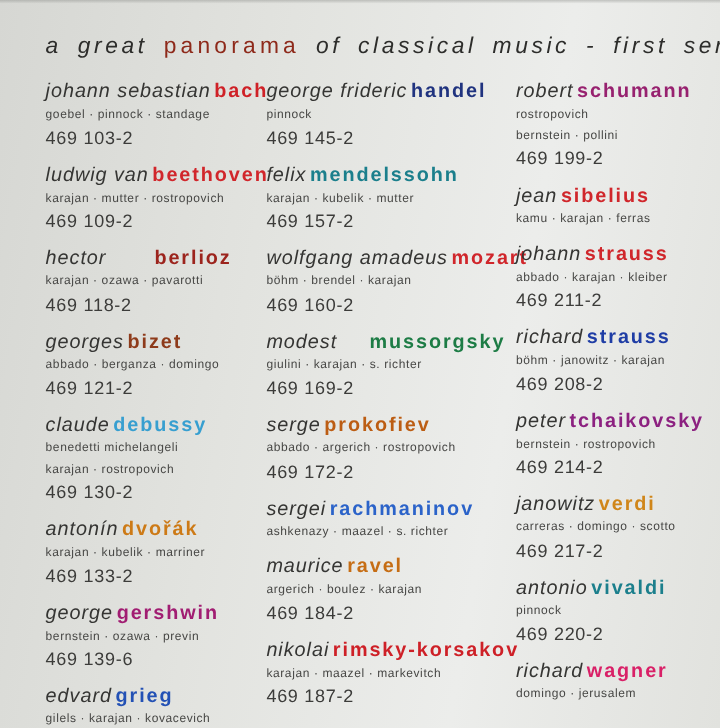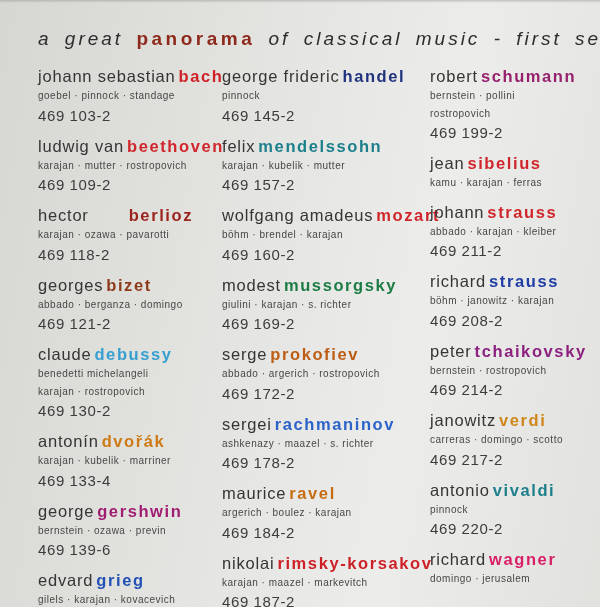--- a/index.html
+++ b/index.html
@@ -23,33 +23,33 @@
   }
   .title {
     font-size: 19px;
     color: #2d2d2b;
     letter-spacing: 3px;
     word-spacing: 5px;
     margin: 4px 0 16px 0;
     white-space: nowrap;
   }
   .title .t-it { font-style: italic; font-weight: 500; }
-  .title .t-hl { font-style: normal; font-weight: bold; letter-spacing: 3.5px; }
+  .title .t-hl { font-style: normal; font-weight: normal; letter-spacing: 3.5px; }
   .cols { display: flex; }
   .col-1 { width: 184px; flex: none; }
   .col-2 { width: 208px; flex: none; }
   .col-3 { width: 160px; flex: none; }
   .entry { margin-bottom: 10px; }
   .name {
     font-size: 16.5px;
     line-height: 21px;
     white-space: nowrap;
     color: #353533;
   }
-  .name .first { font-weight: 500; letter-spacing: 0.8px; margin-right: 3px; }
+  .name .first { font-style: italic; font-weight: 500; letter-spacing: 0.8px; margin-right: 3px; }
   .name .last  { font-style: normal; font-weight: bold; letter-spacing: 1.6px; }
   .perf-line {
     font-size: 10px;
     line-height: 17.5px;
     color: #474745;
     letter-spacing: 0.5px;
     white-space: nowrap;
   }
   .catalog {
     font-size: 15px;
@@ -105,21 +105,21 @@
             <div class="perf-line">karajan · rostropovich</div>
           </div>
     <div class="catalog">469 130-2</div>
   </div>
 
   <div class="entry">
     <div class="name"><span class="first">antonín</span><span class="last" style="color: rgb(205, 122, 22);">dvořák</span></div>
     <div class="performers">
             <div class="perf-line">karajan · kubelik · marriner</div>
           </div>
-    <div class="catalog">469 133-4</div>
+    <div class="catalog">469 133-2</div>
   </div>
 
   <div class="entry">
     <div class="name"><span class="first">george</span><span class="last" style="color: rgb(161, 29, 114);">gershwin</span></div>
     <div class="performers">
             <div class="perf-line">bernstein · ozawa · previn</div>
           </div>
     <div class="catalog">469 139-6</div>
   </div>
 
@@ -150,41 +150,40 @@
 
   <div class="entry">
     <div class="name"><span class="first">wolfgang amadeus</span><span class="last" style="color: rgb(208, 38, 43);">mozart</span></div>
     <div class="performers">
             <div class="perf-line">böhm · brendel · karajan</div>
           </div>
     <div class="catalog">469 160-2</div>
   </div>
 
   <div class="entry">
-    <div class="name"><span class="first">modest</span><span class="last" style="color: rgb(29, 124, 69);">mussorgsky</span></div>
+    <div class="name"><span class="first">modest</span><span class="last" style="color: rgb(29, 124, 69); margin-left: 24px;">mussorgsky</span></div>
     <div class="performers">
             <div class="perf-line">giulini · karajan · s. richter</div>
           </div>
     <div class="catalog">469 169-2</div>
   </div>
 
   <div class="entry">
     <div class="name"><span class="first">serge</span><span class="last" style="color: rgb(188, 93, 19);">prokofiev</span></div>
     <div class="performers">
             <div class="perf-line">abbado · argerich · rostropovich</div>
           </div>
     <div class="catalog">469 172-2</div>
   </div>
 
   <div class="entry">
     <div class="name"><span class="first">sergei</span><span class="last" style="color: rgb(43, 99, 201);">rachmaninov</span></div>
     <div class="performers">
             <div class="perf-line">ashkenazy · maazel · s. richter</div>
           </div>
-    <div class="catalog">469 178-2</div>
   </div>
 
   <div class="entry">
     <div class="name"><span class="first">maurice</span><span class="last" style="color: rgb(198, 109, 20);">ravel</span></div>
     <div class="performers">
             <div class="perf-line">argerich · boulez · karajan</div>
           </div>
     <div class="catalog">469 184-2</div>
   </div>
 
@@ -194,22 +193,22 @@
             <div class="perf-line">karajan · maazel · markevitch</div>
           </div>
     <div class="catalog">469 187-2</div>
   </div>
 
 </div>
     <div class="col-3">
   <div class="entry">
     <div class="name"><span class="first">robert</span><span class="last" style="color: rgb(151, 33, 111); text-align: right;">schumann</span></div>
     <div class="performers">
+            <div class="perf-line">rostropovich</div>
             <div class="perf-line">bernstein · pollini</div>
-            <div class="perf-line">rostropovich</div>
           </div>
     <div class="catalog">469 199-2</div>
   </div>
 
   <div class="entry">
     <div class="name"><span class="first">jean</span><span class="last" style="color: rgb(208, 38, 43);">sibelius</span></div>
     <div class="performers">
             <div class="perf-line">kamu · karajan · ferras</div>
           </div>
   </div>

